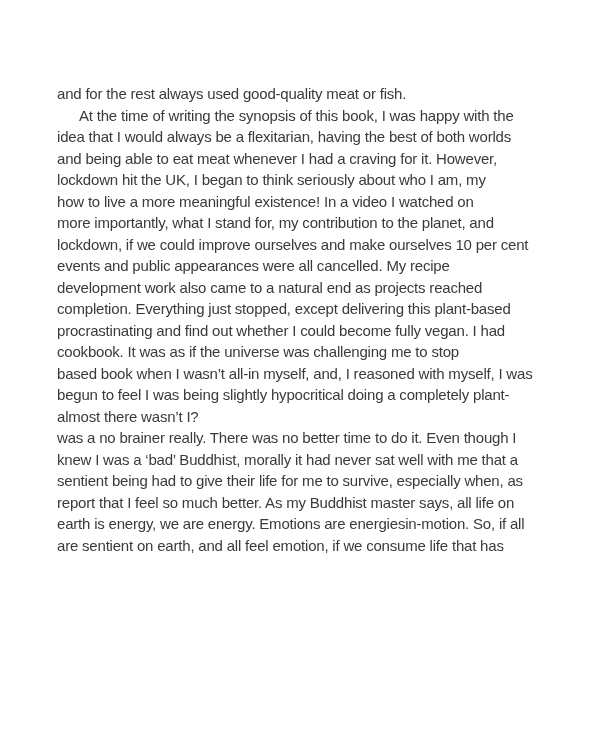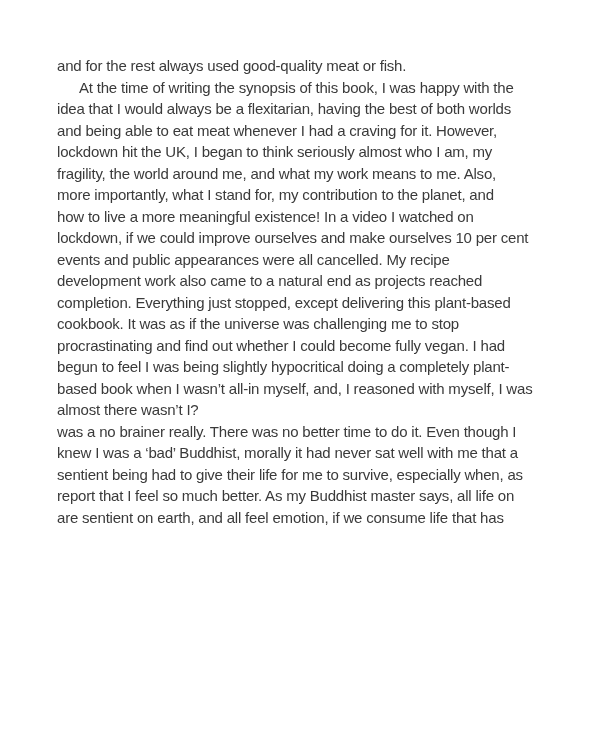--- a/index.html
+++ b/index.html
@@ -20,50 +20,51 @@
     background: #ffffff;
     box-sizing: border-box;
     padding: 55px 50px 0 57px;
   }
   .text-block {
     color: #3a3a3a;
     font-size: 15px;
     line-height: 21.5px;
     letter-spacing: -0.2px;
     font-weight: 400;
+    margin-top: 28px;
   }
   .line {
     white-space: pre;
     height: 21.5px;
   }
   .line.indent {
     padding-left: 22px;
   }
 </style>
 </head>
 <body>
 
 <div class="page">
   <div class="text-block" id="text-block" style="color: rgb(58, 58, 58);">
       <div class="line">and for the rest always used good-quality meat or fish.</div>
       <div class="line indent">At the time of writing the synopsis of this book, I was happy with the</div>
       <div class="line">idea that I would always be a flexitarian, having the best of both worlds</div>
       <div class="line">and being able to eat meat whenever I had a craving for it. However,</div>
-      <div class="line">lockdown hit the UK, I began to think seriously almost who I am, my</div>
-      <div class="line">fragility, the world around me, and what my work means to me. Also,</div>
+      <div class="line">lockdown hit the UK, I began to think seriously about who I am, my</div>
+      <div class="line">how to live a more meaningful existence! In a video I watched on</div>
       <div class="line">more importantly, what I stand for, my contribution to the planet, and</div>
-      <div class="line">how to live a more meaningful existence! In a video I watched on</div>
       <div class="line">lockdown, if we could improve ourselves and make ourselves 10 per cent</div>
       <div class="line">events and public appearances were all cancelled. My recipe</div>
       <div class="line">development work also came to a natural end as projects reached</div>
       <div class="line">completion. Everything just stopped, except delivering this plant-based</div>
+      <div class="line">procrastinating and find out whether I could become fully vegan. I had</div>
       <div class="line">cookbook. It was as if the universe was challenging me to stop</div>
-      <div class="line">procrastinating and find out whether I could become fully vegan. I had</div>
+      <div class="line">based book when I wasn’t all-in myself, and, I reasoned with myself, I was</div>
       <div class="line">begun to feel I was being slightly hypocritical doing a completely plant-</div>
-      <div class="line">based book when I wasn’t all-in myself, and, I reasoned with myself, I was</div>
       <div class="line">almost there wasn’t I?</div>
       <div class="line">was a no brainer really. There was no better time to do it. Even though I</div>
       <div class="line">knew I was a ‘bad’ Buddhist, morally it had never sat well with me that a</div>
       <div class="line">sentient being had to give their life for me to survive, especially when, as</div>
       <div class="line">report that I feel so much better. As my Buddhist master says, all life on</div>
+      <div class="line">earth is energy, we are energy. Emotions are energiesin-motion. So, if all</div>
       <div class="line">are sentient on earth, and all feel emotion, if we consume life that has</div>
     </div>
 </div>
 
 </body></html>

